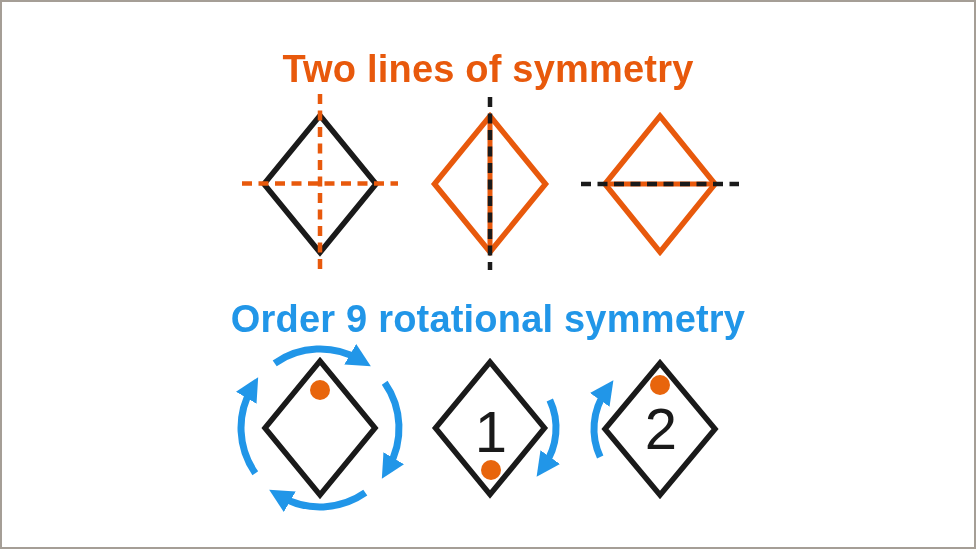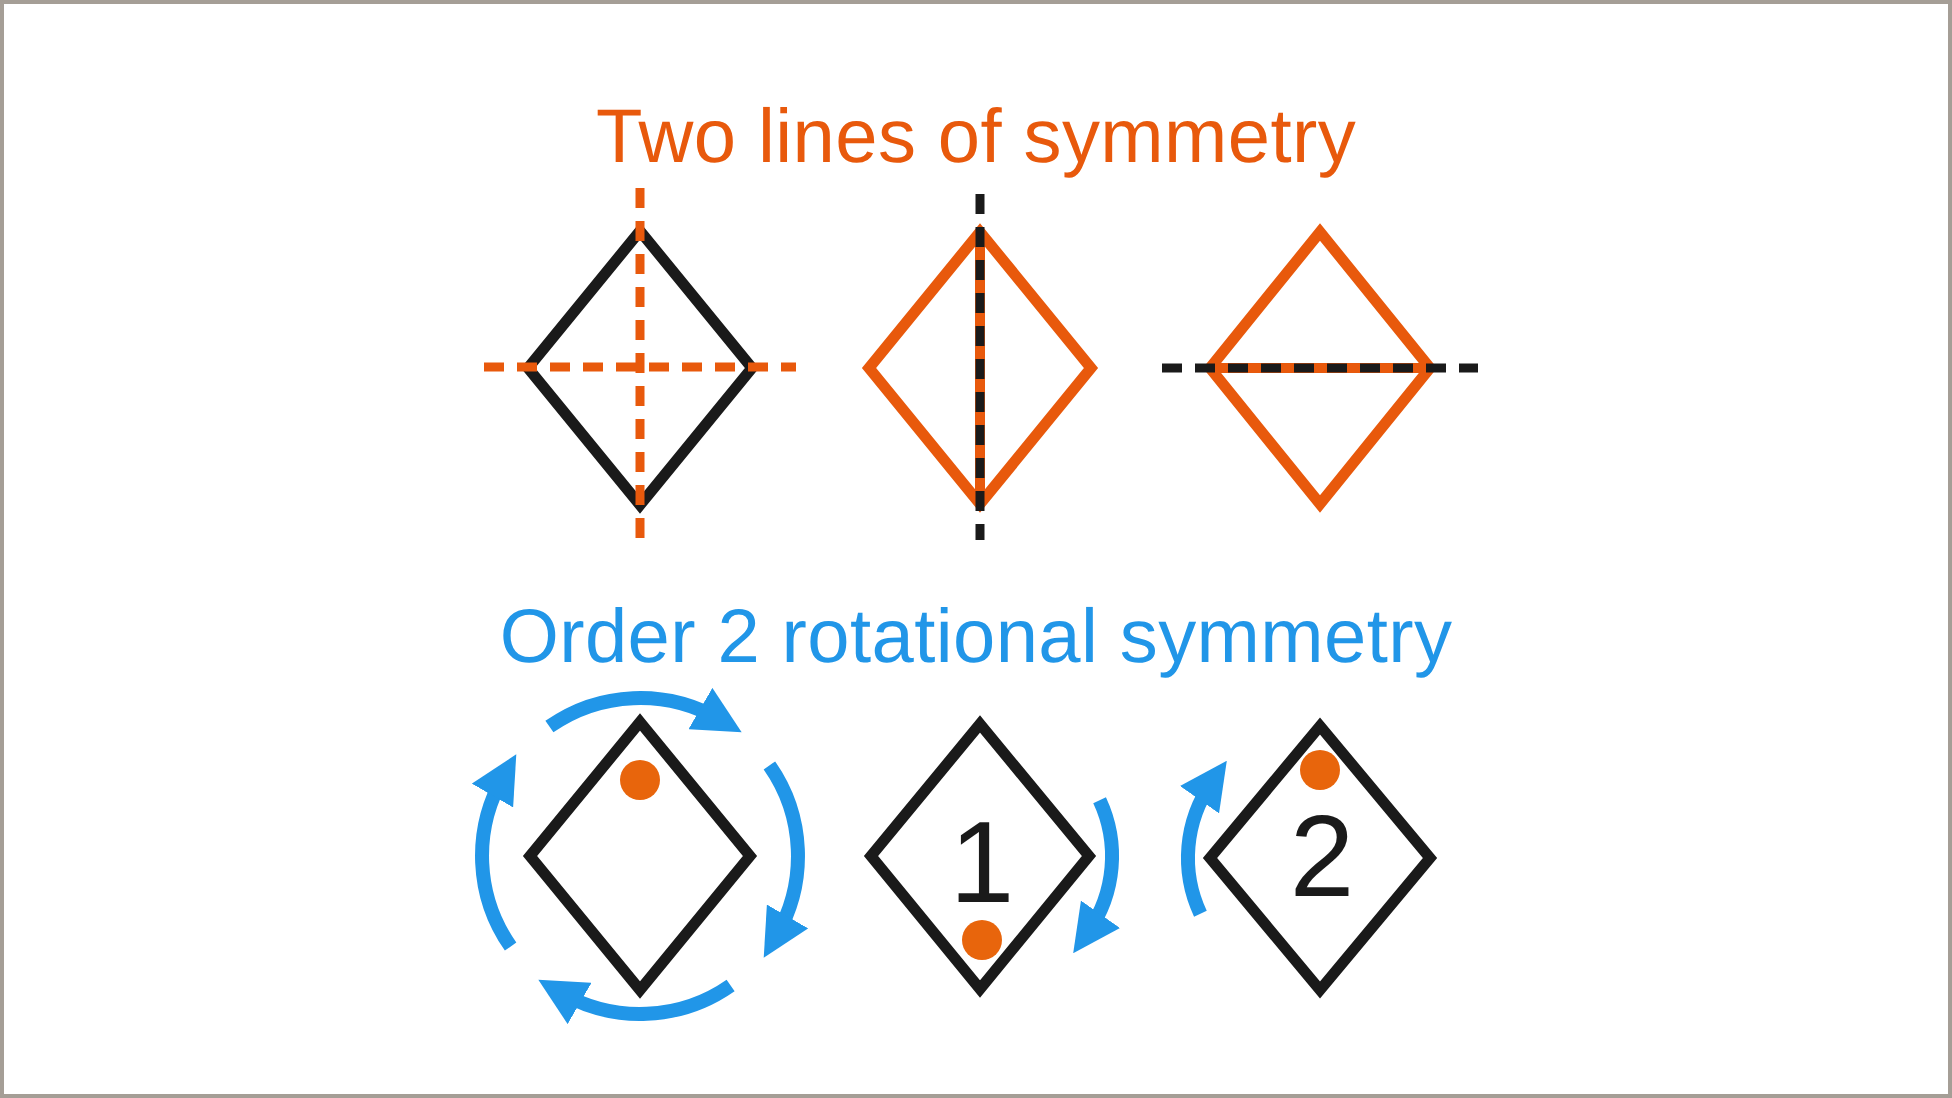--- a/index.html
+++ b/index.html
@@ -10,21 +10,21 @@
     box-sizing:border-box;
     background:#ffffff;
     border:2px solid #a59e96;
     overflow:hidden;
   }
   .title{
     position:absolute;left:0;width:100%;
     text-align:center;
     font-size:38px;
     line-height:38px;
-    font-weight:normal;
+    font-weight:bold;
     margin:0;
     letter-spacing:0.2px;
   }
   .title-orange{top:48px;color:#e8590c;}
   .title-blue{top:298px;color:#2196e8;}
   .diagram-layer{position:absolute;left:0;top:0;}
   .num{
     position:absolute;width:80px;
     text-align:center;
     font-size:58px;line-height:58px;
@@ -40,21 +40,21 @@
   .dot{fill:#e8650c;stroke:none;}
   .arc{fill:none;stroke:#2196e8;stroke-width:7;}
 </style>
 </head>
 <body>
 
 <div class="frame">
 
   <h1 class="title title-orange">Two lines of symmetry</h1>
 
-  <h2 class="title title-blue">Order 2 rotational symmetry</h2>
+  <h2 class="title title-blue">Order 9 rotational symmetry</h2>
 
   <svg class="diagram-layer" width="976" height="549" viewBox="0 0 976 549">
     <defs>
       <marker id="arrowBlue" viewBox="0 0 10 10" refX="4.5" refY="5" markerWidth="3.4" markerHeight="3.4" orient="auto">
         <path d="M0,0 L10,5 L0,10 Z" fill="#2196e8"></path>
       </marker>
     </defs>
 
     <g>
       <polygon class="blackDiamond" points="318,113.5 374,182 318,250.5 262,182"></polygon>

